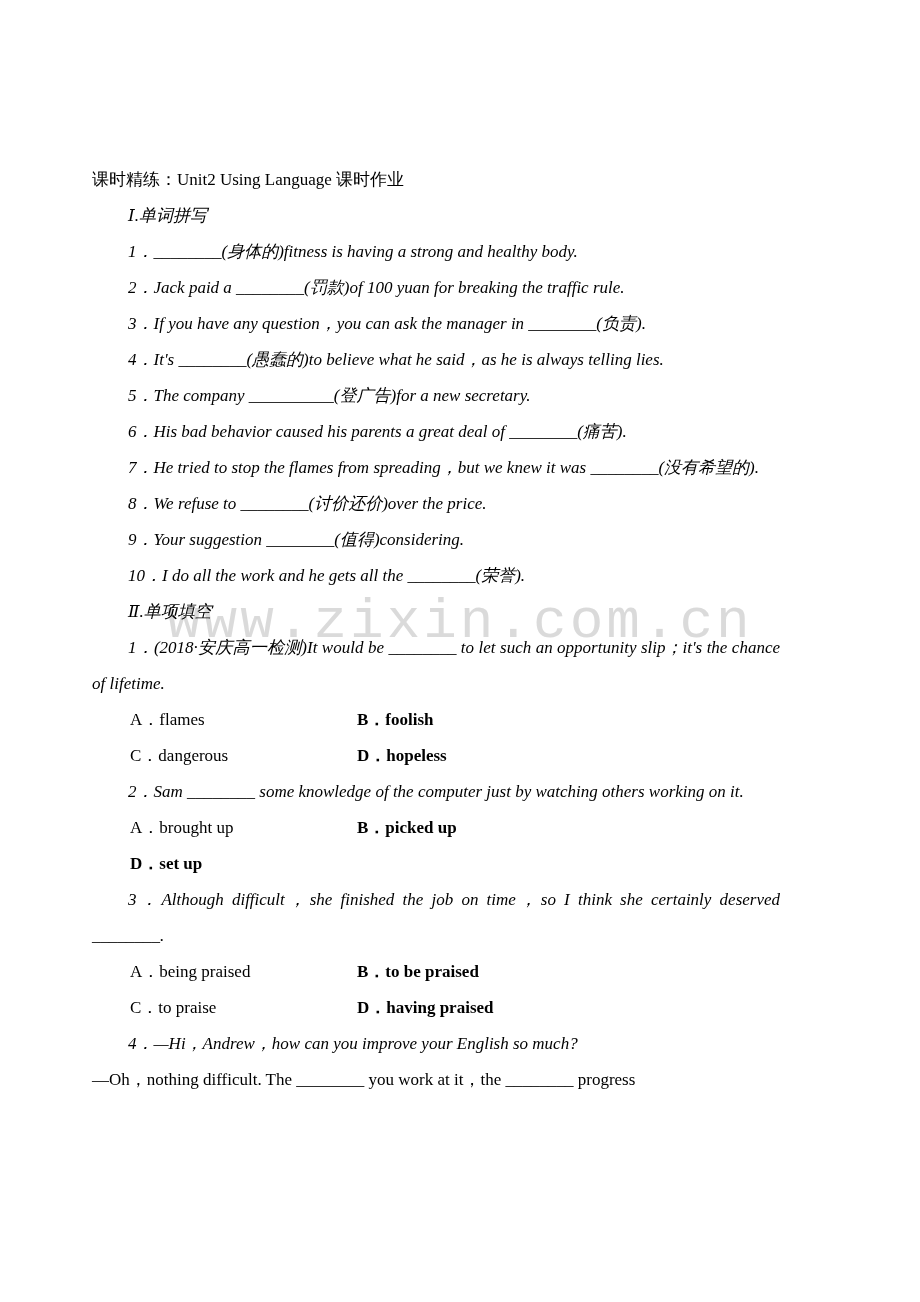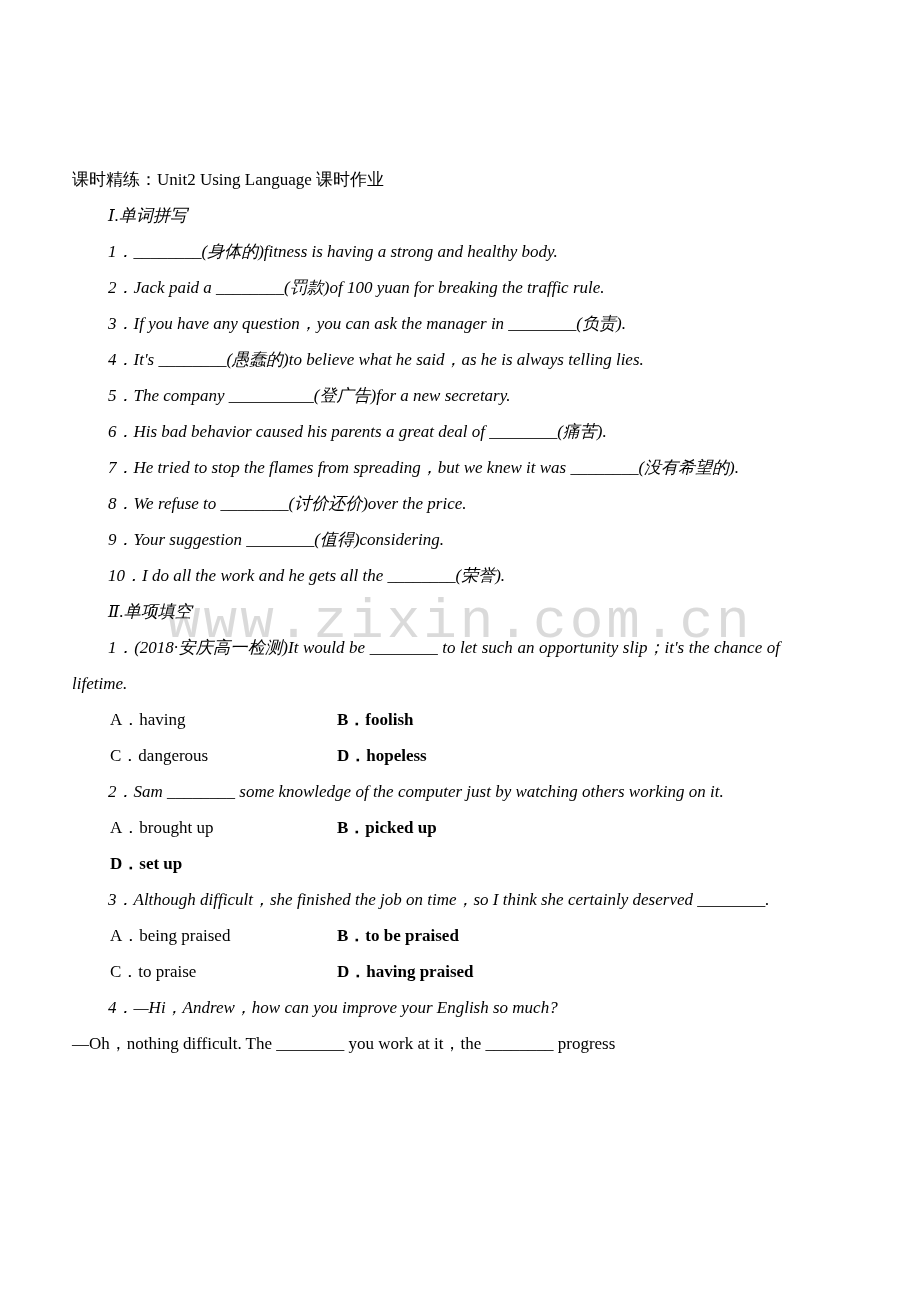--- a/index.html
+++ b/index.html
@@ -28,21 +28,21 @@
     letter-spacing: 3px;
     color: #bdbdbd;
     opacity: 0.55;
     pointer-events: none;
     white-space: nowrap;
     margin-left: 7px;
   }
   .content {
     position: relative;
     z-index: 1;
-    padding: 162px 140px 0 72px;
+    padding: 162px 140px 0 92px;
     font-size: 17px;
     line-height: 36px;
   }
   .content p { text-align: justify; }
   .title { text-align: left; }
   .indent { text-indent: 36px; font-style: italic; }
   .noindent { text-indent: 0; }
   .options-row {
     display: flex;
     padding-left: 38px;
@@ -72,21 +72,21 @@
     <p class="indent">6．His bad behavior caused his parents a great deal of ________(痛苦).</p>
     <p class="indent">7．He tried to stop the flames from spreading，but we knew it was ________(没有希望的).</p>
     <p class="indent">8．We refuse to ________(讨价还价)over the price.</p>
     <p class="indent">9．Your suggestion ________(值得)considering.</p>
     <p class="indent">10．I do all the work and he gets all the ________(荣誉).</p>
 
     <p class="indent">Ⅱ.单项填空</p>
 
     <p class="indent">1．(2018·安庆高一检测)It would be ________ to let such an opportunity slip；it's the chance of lifetime.</p>
     <div class="options-row">
-      <span class="opt-a">A．having</span>
+      <span class="opt-a">A．flames</span>
       <span class="opt-b">B．foolish</span>
     </div>
     <div class="options-row">
       <span class="opt-a">C．dangerous</span>
       <span class="opt-b">D．hopeless</span>
     </div>
 
     <p class="indent">2．Sam ________ some knowledge of the computer just by watching others working on it.</p>
     <div class="options-row">
       <span class="opt-a">A．brought up</span>

